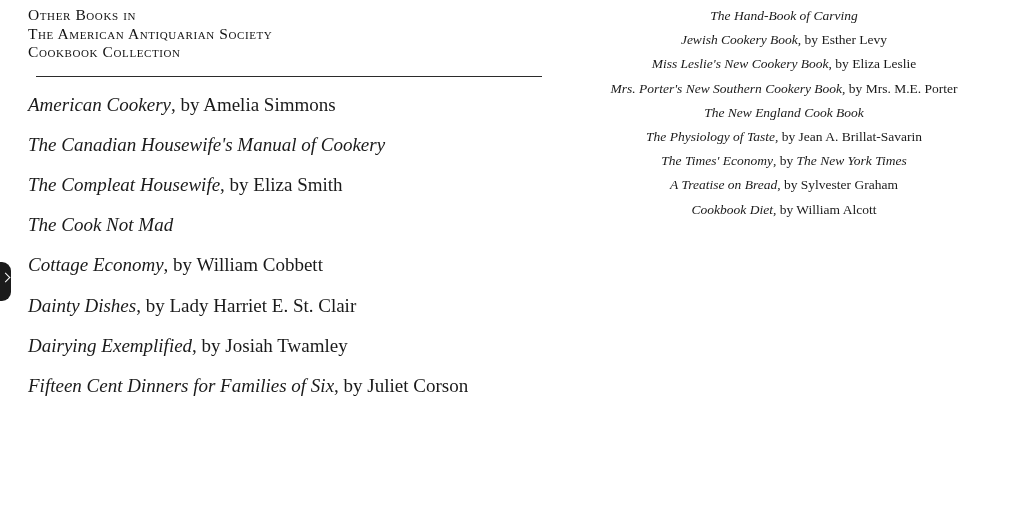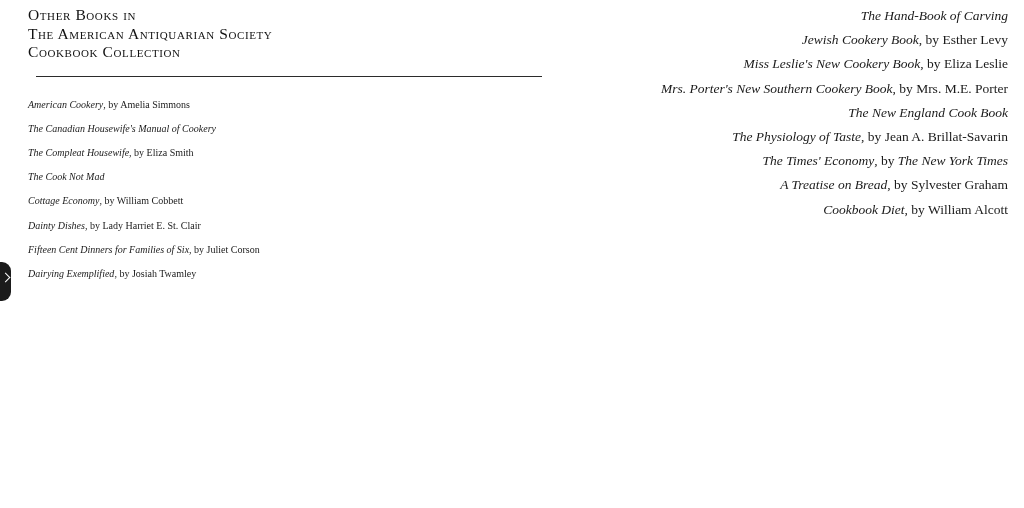--- a/index.html
+++ b/index.html
@@ -45,38 +45,38 @@
     margin: 14px 8px 0 8px;
     border: 0;
     border-top: 1px solid #2b2b2b;
     height: 0;
   }
 
   .left-list {
     margin-top: 16px;
   }
   .left-list .entry {
-    font-size: 10px;
+    font-size: 19px;
     line-height: 24.2px;
     white-space: nowrap;
+    margin-top: 16px;
   }
 
   
   .right-col {
     position: absolute;
     left: 560px;
     top: 4px;
     width: 448px;
     text-align: center;
   }
   .right-col .entry {
     font-size: 13.5px;
     line-height: 24.2px;
     white-space: nowrap;
-    text-align: right;
   }
 
   .entry i,
   .entry .title {
     font-style: italic;
   }
 
   
   .edge-handle {
     position: absolute;
@@ -117,22 +117,22 @@
 
     <hr class="rule">
 
     <div class="left-list">
       <div class="entry"><span class="title">American Cookery</span><span>, by Amelia Simmons</span></div>
       <div class="entry"><span class="title">The Canadian Housewife's Manual of Cookery</span><span></span></div>
       <div class="entry"><span class="title">The Compleat Housewife</span><span>, by Eliza Smith</span></div>
       <div class="entry"><span class="title">The Cook Not Mad</span><span></span></div>
       <div class="entry"><span class="title">Cottage Economy</span><span>, by William Cobbett</span></div>
       <div class="entry"><span class="title">Dainty Dishes</span><span>, by Lady Harriet E. St. Clair</span></div>
+      <div class="entry"><span class="title">Dairying Exemplified</span><span>, by Josiah Twamley</span></div>
       <div class="entry"><span class="title">Fifteen Cent Dinners for Families of Six</span><span>, by Juliet Corson</span></div>
-      <div class="entry"><span class="title">Dairying Exemplified</span><span>, by Josiah Twamley</span></div>
     </div>
   </div>
 
   <div class="right-col">
     <div class="entry"><span class="title">The Hand-Book of Carving</span><span></span></div>
     <div class="entry"><span class="title">Jewish Cookery Book</span><span>, by Esther Levy</span></div>
     <div class="entry"><span class="title">Miss Leslie's New Cookery Book</span><span>, by Eliza Leslie</span></div>
     <div class="entry"><span class="title">Mrs. Porter's New Southern Cookery Book</span><span>, by Mrs. M.E. Porter</span></div>
     <div class="entry"><span class="title">The New England Cook Book</span><span></span></div>
     <div class="entry"><span class="title">The Physiology of Taste</span><span>, by Jean A. Brillat-Savarin</span></div>

